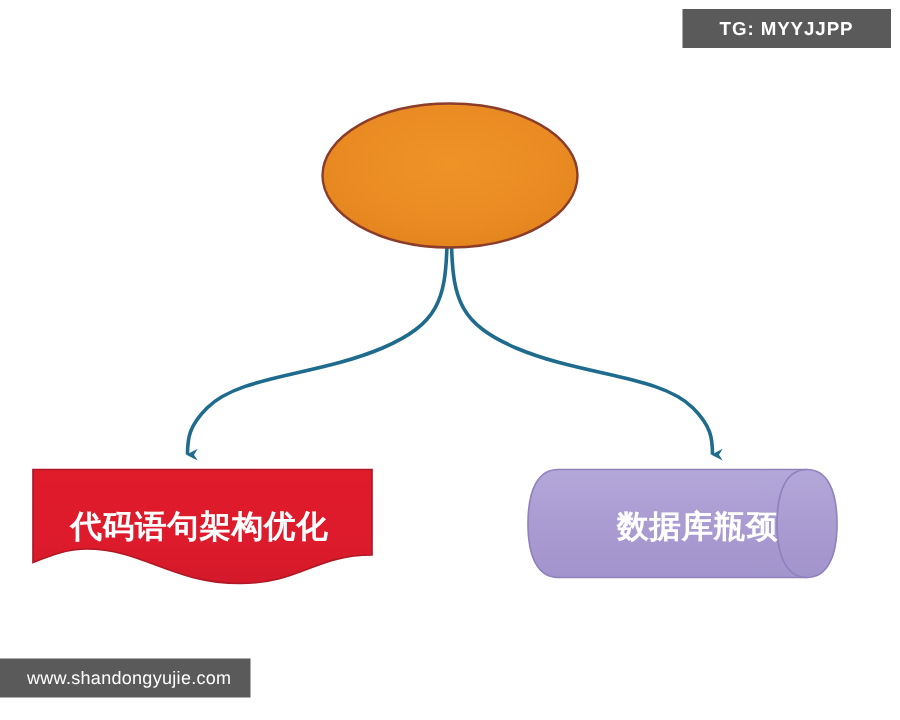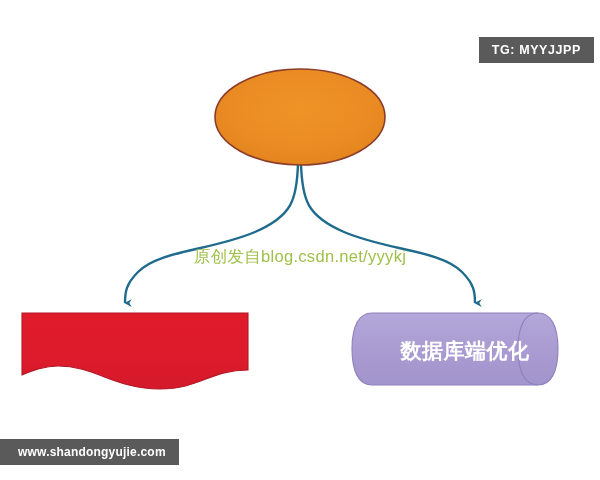--- a/index.html
+++ b/index.html
@@ -82,29 +82,28 @@
     font-weight: bold;
     letter-spacing: 0.6px;
     display: flex;
     align-items: center;
     justify-content: center;
   }
   #badge-tg {
     right: 6px;
     top: 6px;
     height: 26px;
-    padding: 0 13px;
-    margin-top: 31px;
+    padding: 0 25px;
   }
   #badge-site {
     left: 0px;
     bottom: 15px;
     height: 26px;
     padding: 0 13px 0 18px;
-    font-weight: bold;
+    font-weight: normal;
     font-size: 12px;
     letter-spacing: 0.2px;
   }
 </style>
 </head>
 <body>
 
 <div id="canvas">
 
   <svg id="diagram" viewBox="0 0 600 480">
@@ -145,22 +144,22 @@
       <path d="M 372,313 L 538,313
                C 551,313 558,326 558,349
                C 558,372 551,385 538,385
                L 372,385
                C 359,385 352,372 352,349
                C 352,326 359,313 372,313 Z" fill="url(#cylBody)" stroke="#8f82bd" stroke-width="1.1"></path>
       <path d="M 538,313 C 525,313 518,326 518,349 C 518,372 525,385 538,385" fill="none" stroke="#8f82bd" stroke-width="1.1"></path>
     </g>
   </svg>
 
-  <div class="shape-label" id="right-label">数据库端优化</div>
+  <div class="shape-label" id="left-label">代码语句架构优化</div>
+  <div class="shape-label" id="right-label">数据库瓶颈</div>
 
   <div id="watermark-center">
-    <div>原创发自blog.csdn.net/yyykj</div>
   </div>
 
   <div class="badge" id="badge-tg">TG: MYYJJPP</div>
   <div class="badge" id="badge-site">www.shandongyujie.com</div>
 
 </div>
 
 </body></html>

